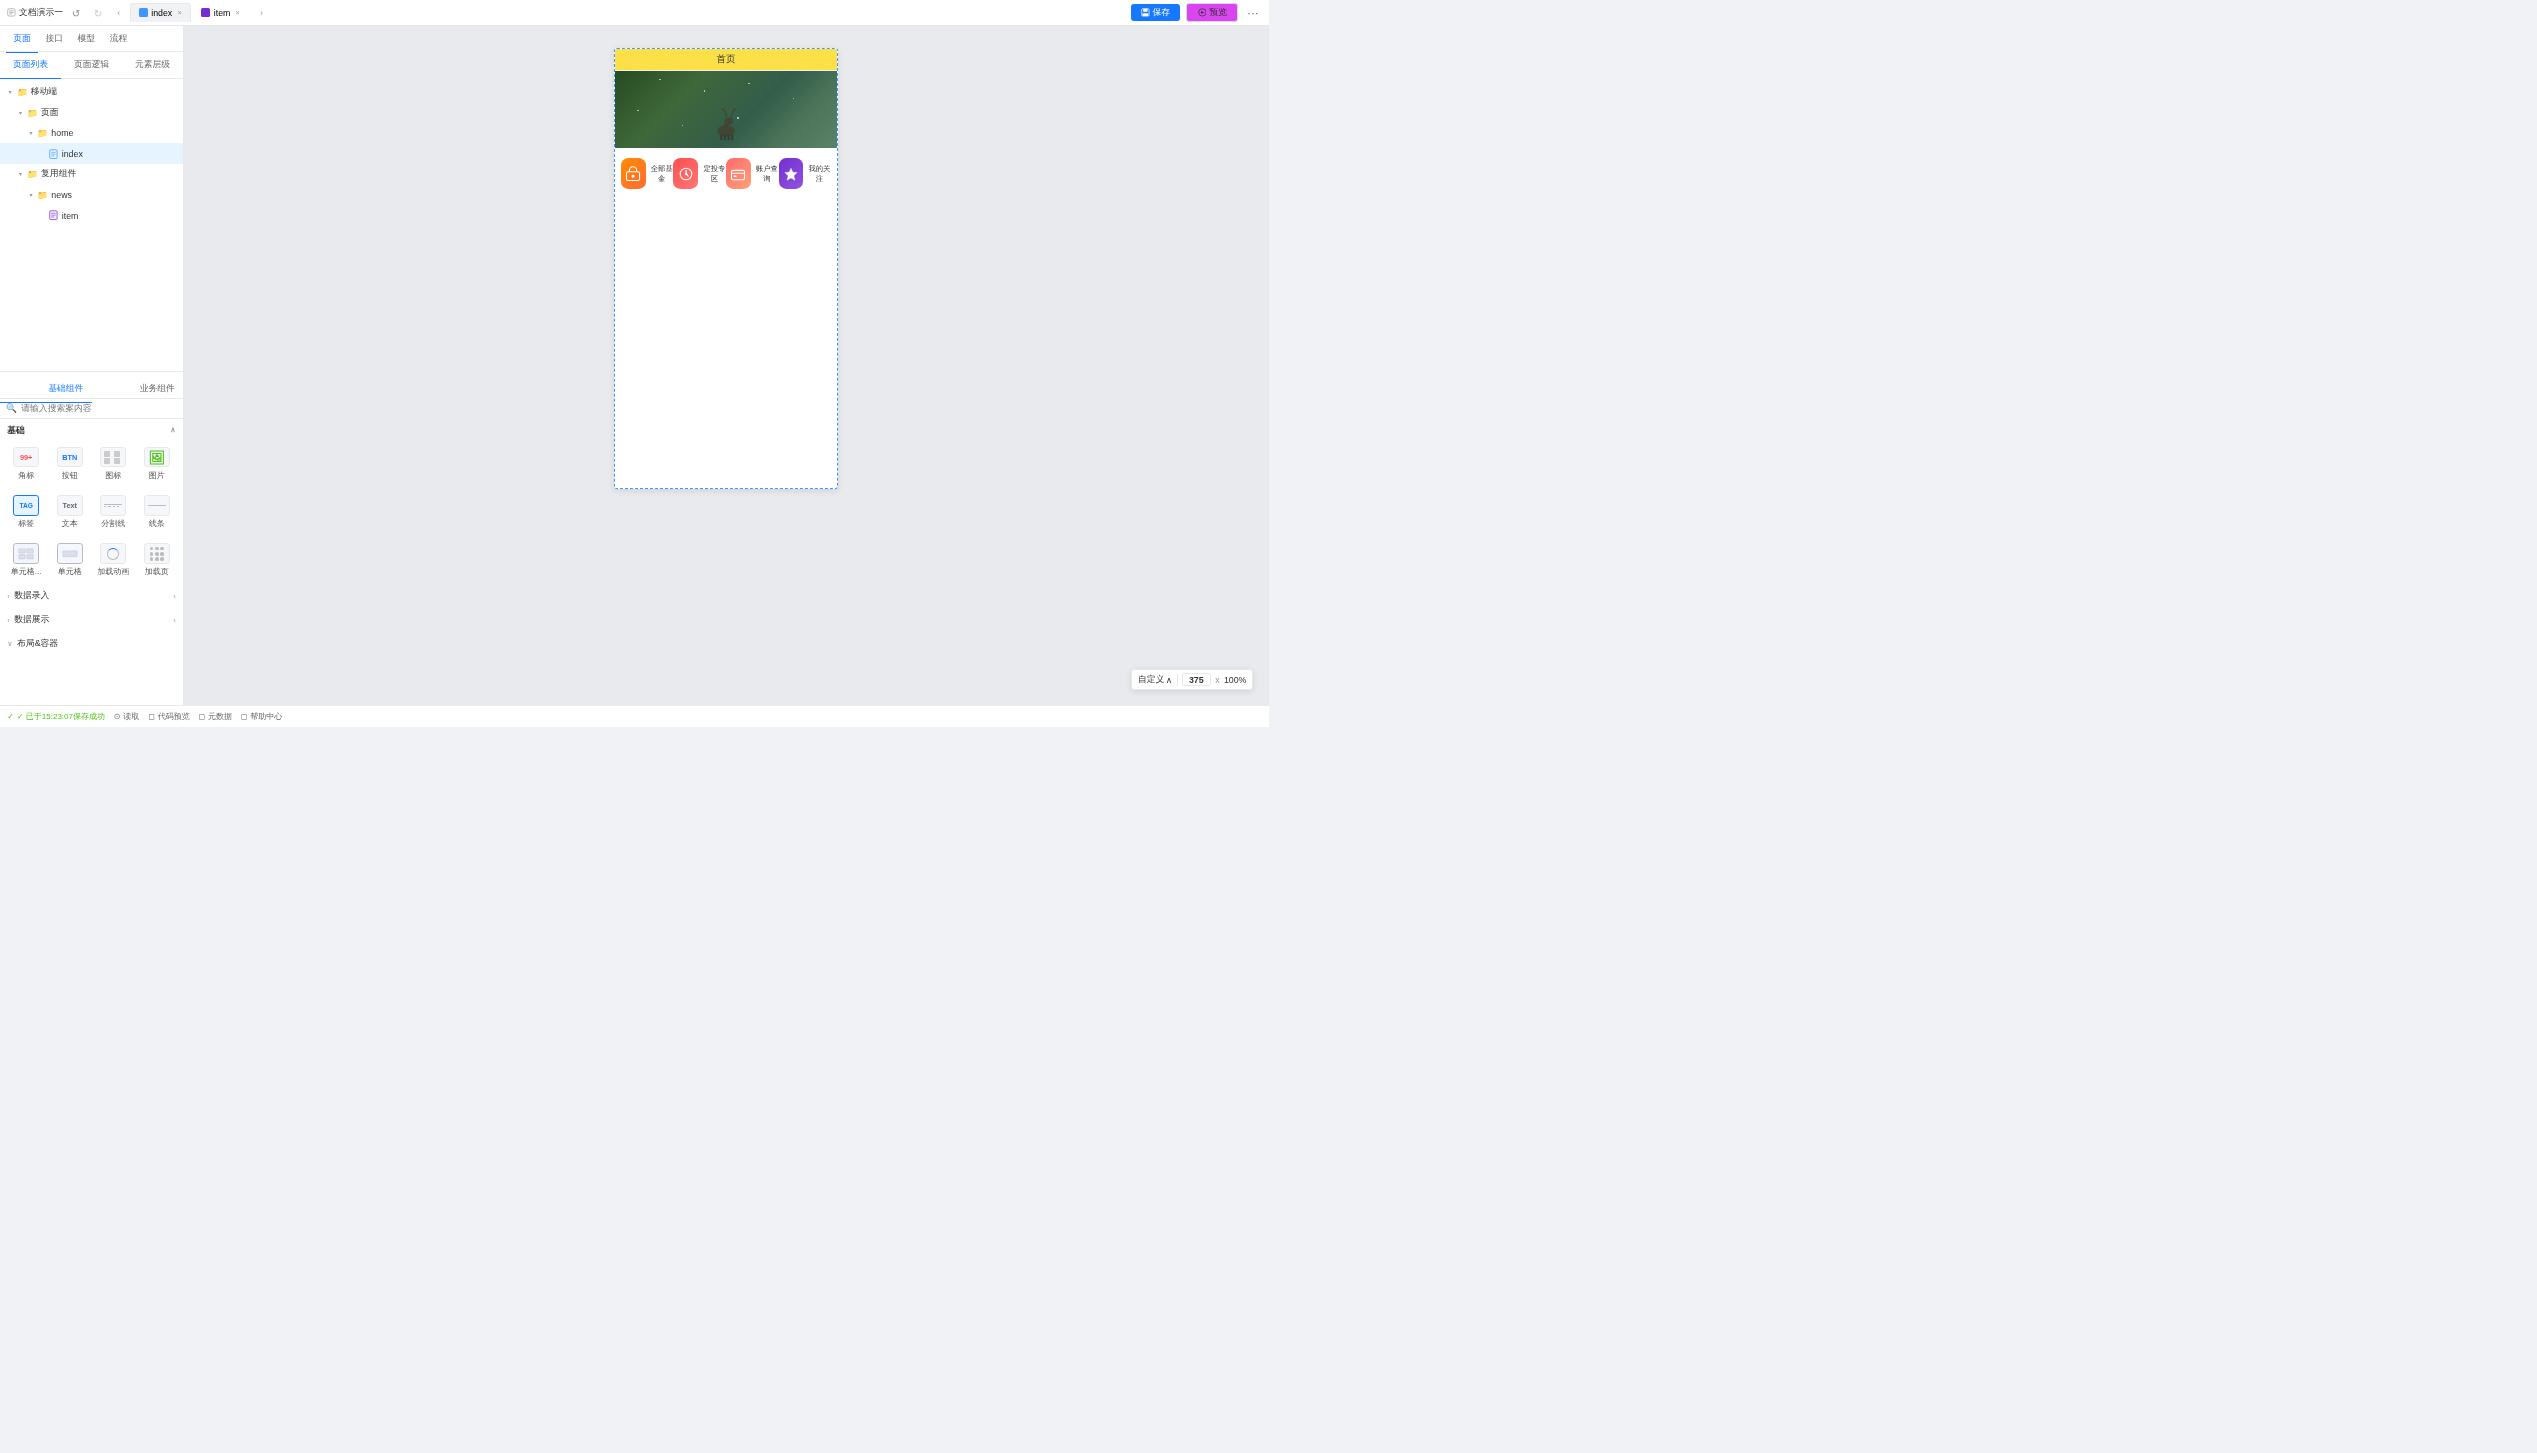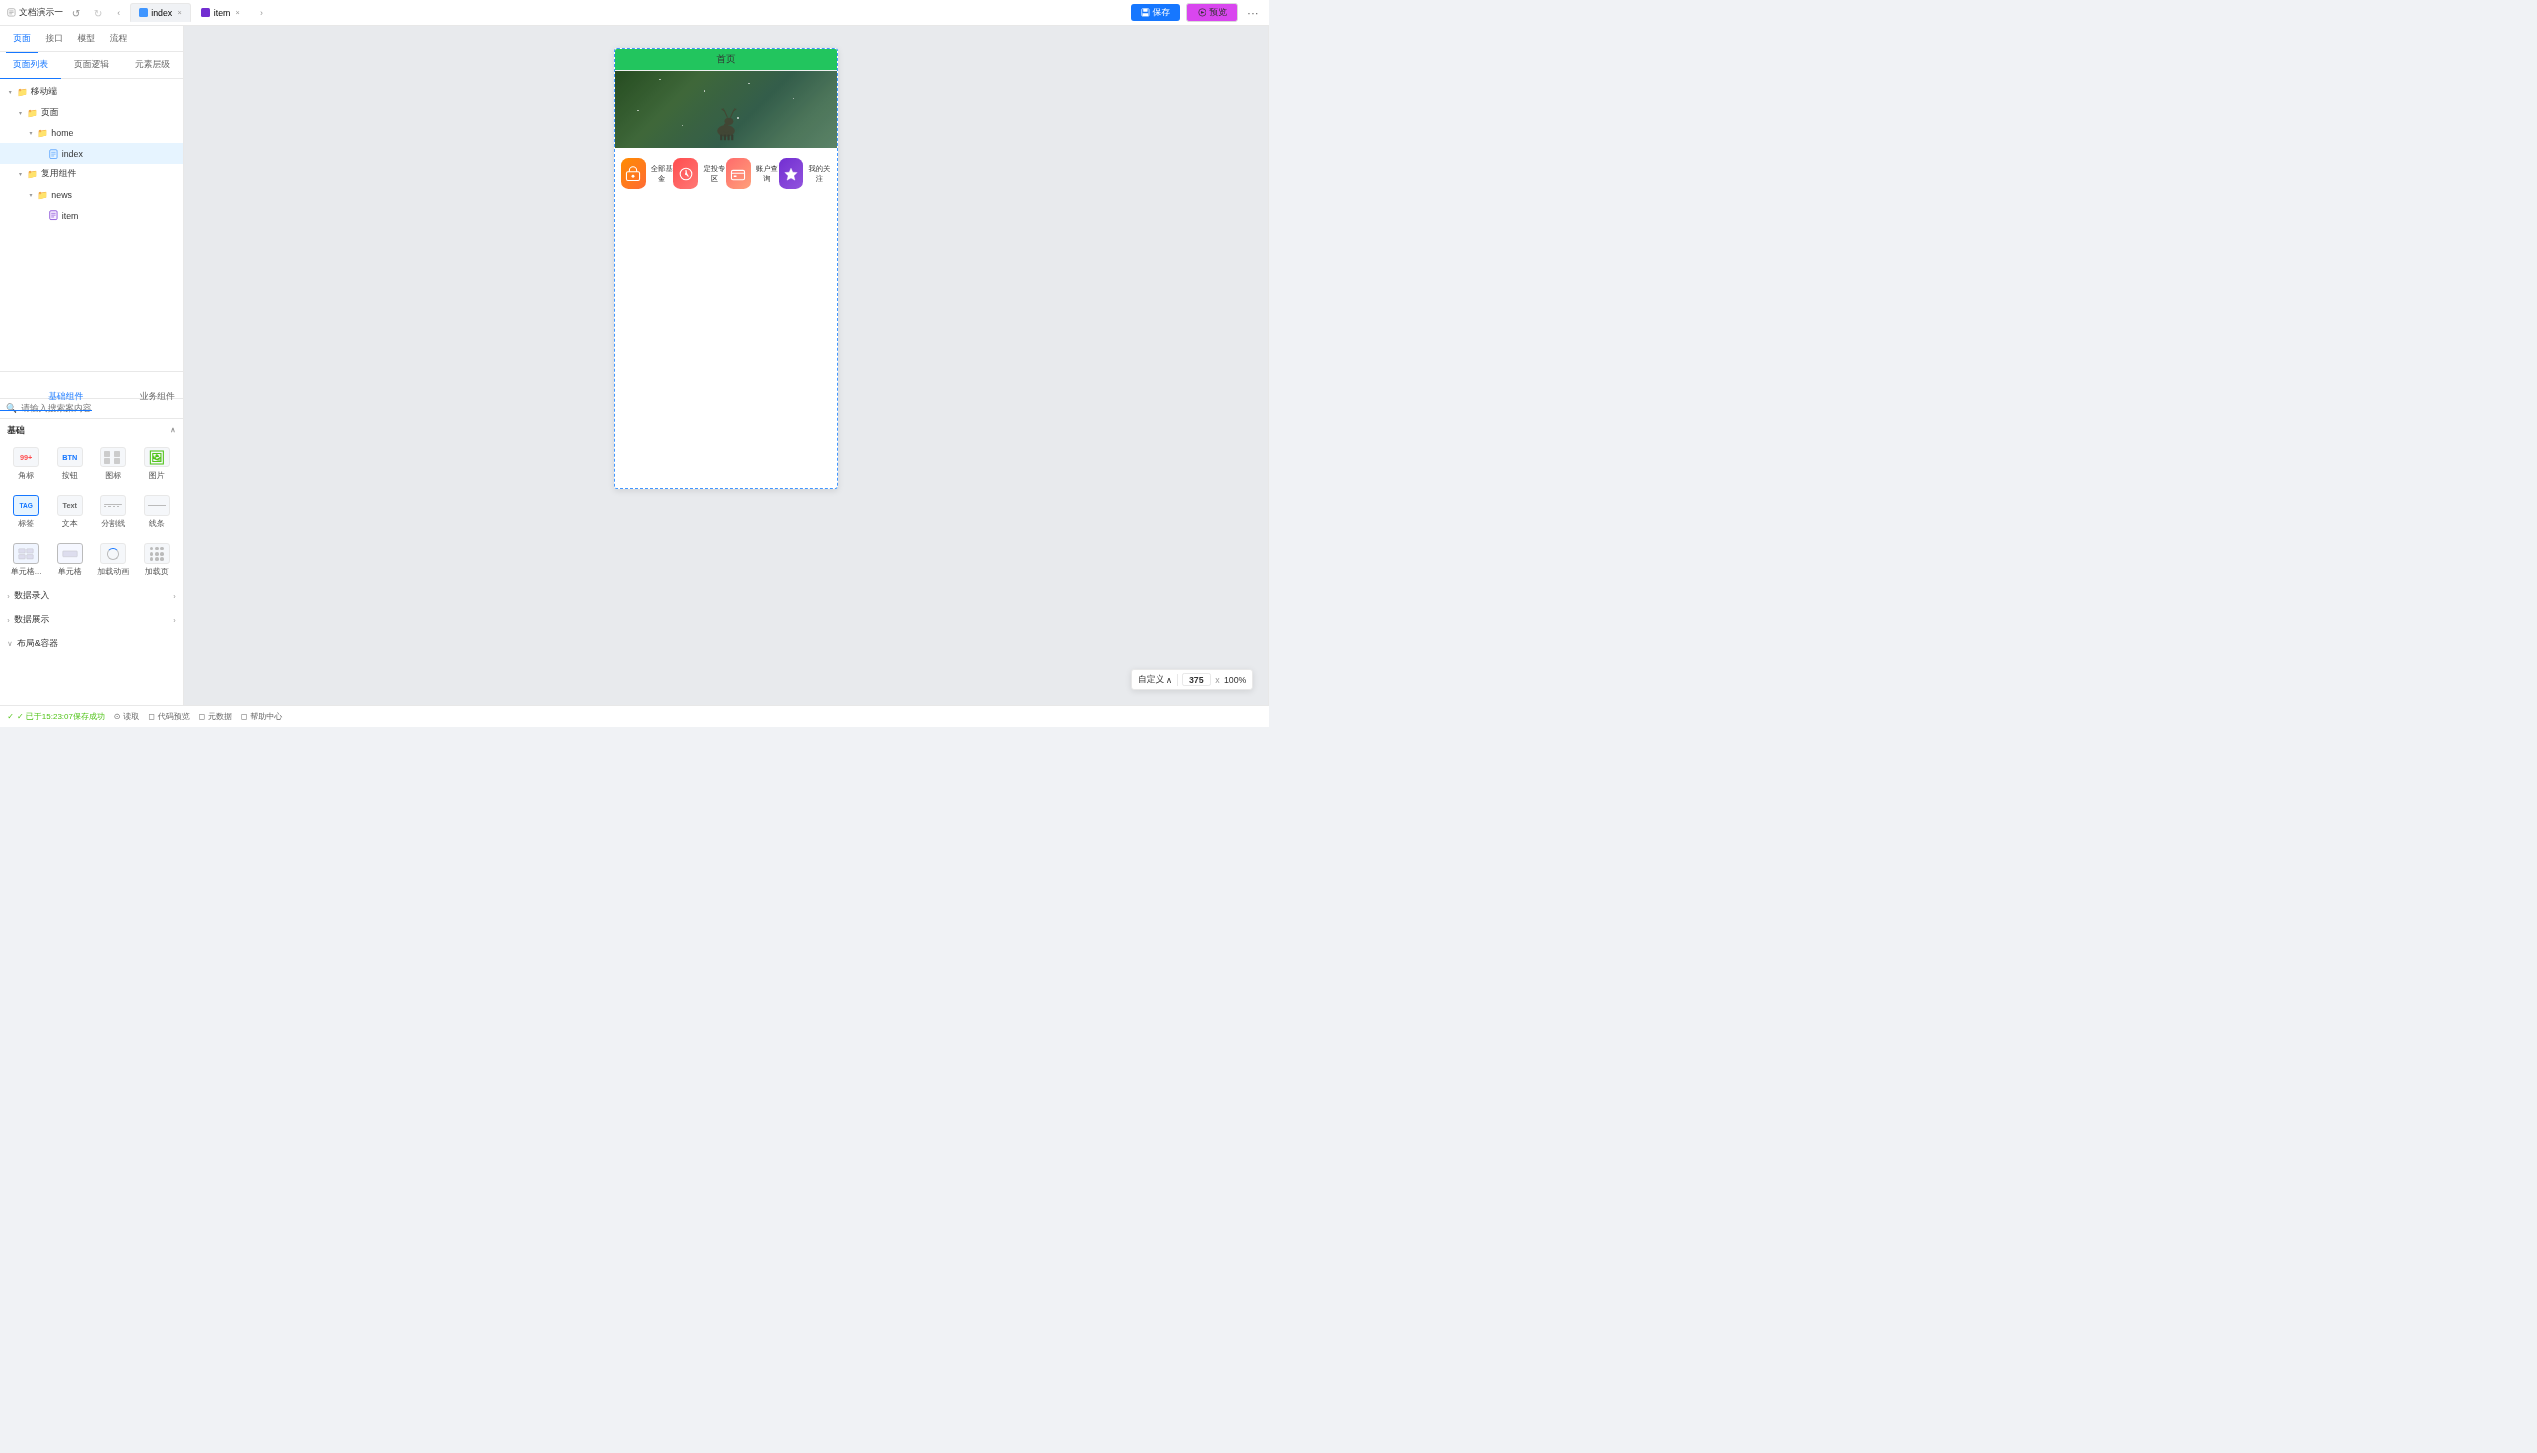--- a/index.html
+++ b/index.html
@@ -272,21 +272,21 @@
       flex: 1;
       height: 26.4px;
       display: flex;
       align-items: center;
       justify-content: center;
       font-size: 8.8px;
       cursor: pointer;
       color: #666;
       border-bottom: 1.5px solid transparent;
       position: relative;
-      top: 13px;
+      top: 5px;
       padding-left: 40px;
     }
     .component-tab.active {
       color: #1677ff;
       border-bottom-color: #1677ff;
       font-weight: 500;
     }
 
     
     .search-bar {
@@ -467,21 +467,21 @@
       position: relative;
       box-shadow: 0 1.5px 5.9px rgba(0,0,0,0.1);
     }
     .phone-title-bar {
       height: 22px;
       display: flex;
       align-items: center;
       justify-content: center;
       font-size: 9.5px;
       color: #333;
-      background: #22c55e;
+      background: #fde047;
       border-bottom: 0.7px solid #f0f0f0;
     }
     .phone-hero {
       width: 100%;
       height: 77px;
       background: linear-gradient(135deg, #2d5a27 0%, #4a7a44 30%, #3d6e58 60%, #5a8a6a 80%, #6b9a7a 100%);
       position: relative;
       overflow: hidden;
     }
     .hero-overlay {

